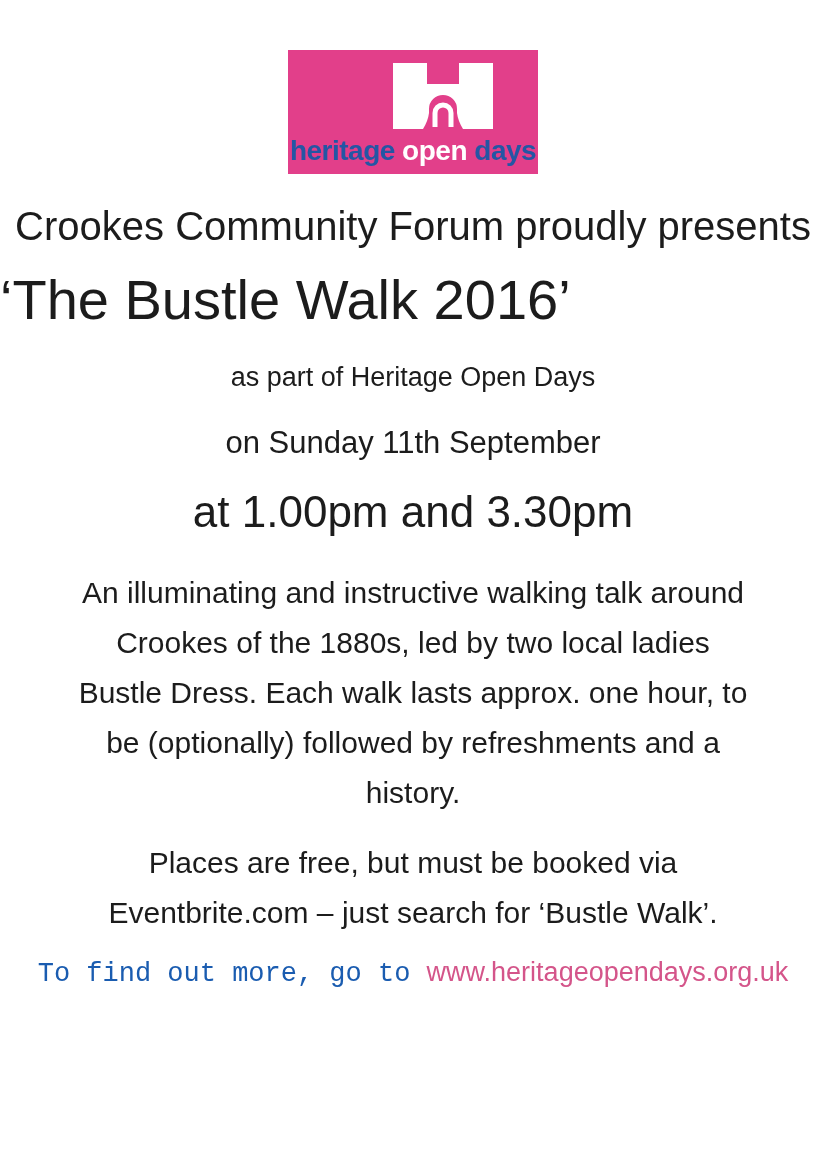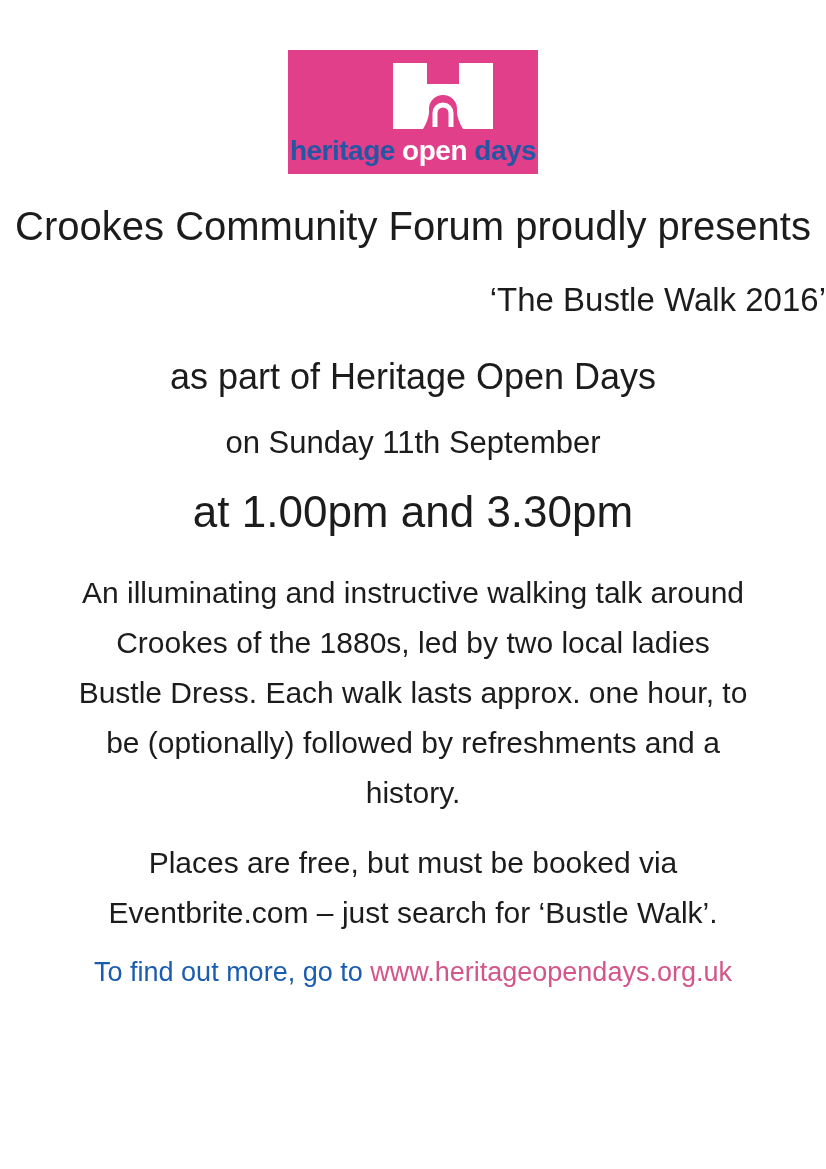--- a/index.html
+++ b/index.html
@@ -43,28 +43,28 @@
   .logo-wordmark .w-white { }
   
   .presenter {
     margin-top: 34px;
     text-align: center;
     font-size: 40px;
     line-height: 36px;
   }
   .event-title {
     margin-top: 30px;
-    text-align: right;
-    font-size: 33px;
+    text-align: left;
+    font-size: 56px;
     line-height: 52px;
   }
   .subtitle {
     margin-top: 34px;
     text-align: center;
-    font-size: 36px;
+    font-size: 27px;
     line-height: 34px;
   }
   .event-date {
     margin-top: 30px;
     text-align: center;
     font-size: 31px;
     line-height: 38px;
   }
   .event-times {
     margin-top: 24px;
@@ -134,16 +134,16 @@
     <div class="line">be (optionally) followed by refreshments and a</div>
     <div class="line">history.</div>
   </div>
 
   <div class="booking">
     <div class="line">Places are free, but must be booked via</div>
     <div class="line">Eventbrite.com – just search for ‘Bustle Walk’.</div>
   </div>
 
   <div class="footer">
-    <span style="color:#1a5cb0;">To find out more, go to&nbsp;</span><a style="color:#d4558a;">www.heritageopendays.org.uk</a>
+    <span style="color:#1a5cb0;font-family:Liberation Mono, monospace;">To find out more, go to&nbsp;</span><a style="color:#d4558a;">www.heritageopendays.org.uk</a>
   </div>
 
 </div>
 
 </body></html>

